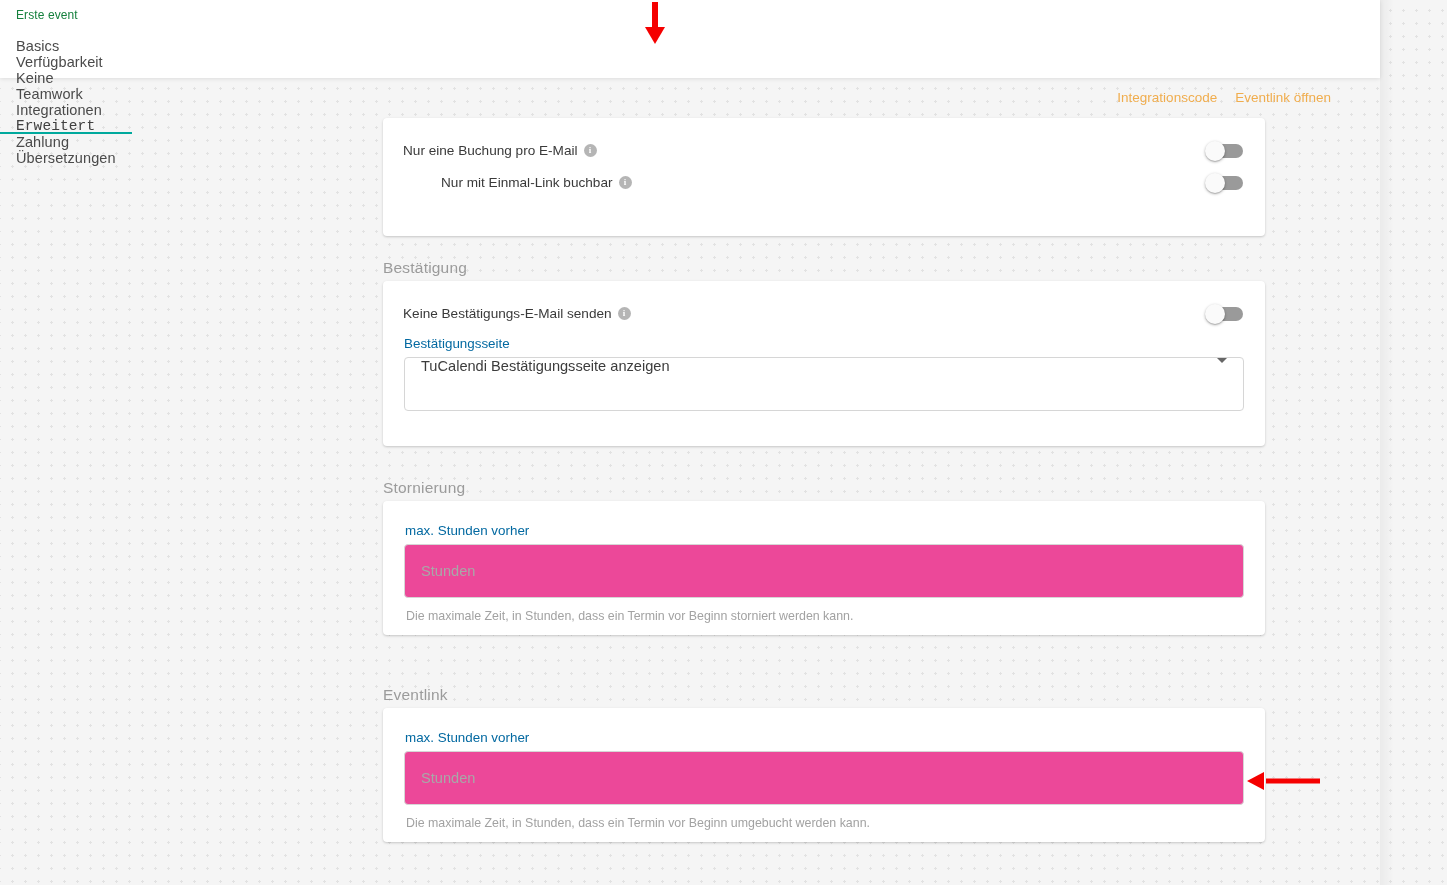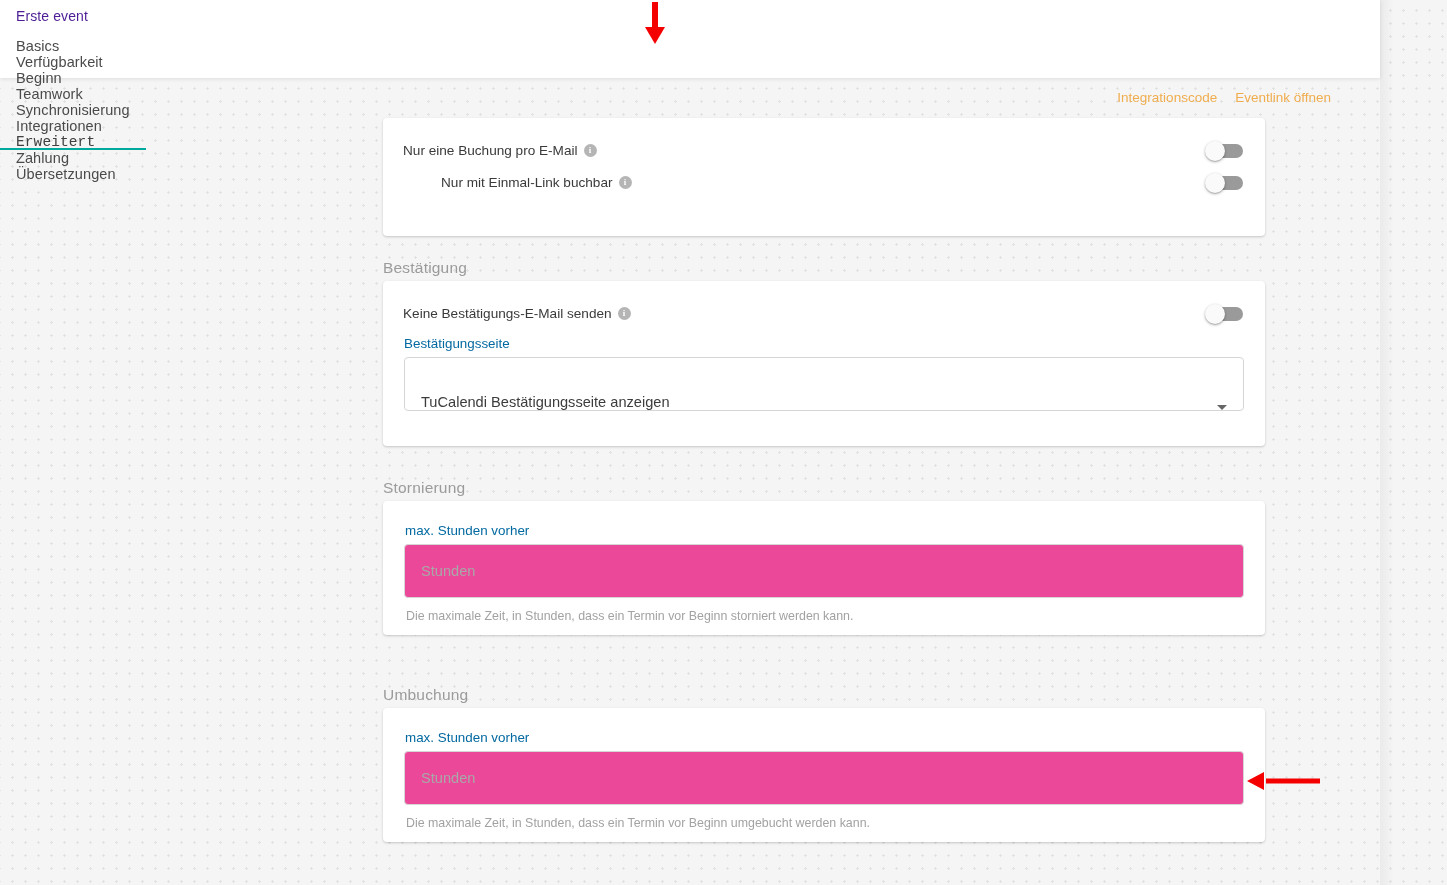--- a/index.html
+++ b/index.html
@@ -35,22 +35,22 @@
     height: 78px;
     background: #ffffff;
     box-shadow: 0 1px 4px rgba(0,0,0,0.10);
     z-index: 5;
   }
 
   .header-title {
     position: absolute;
     left: 16px;
     top: 8px;
-    font-size: 14px;
-    color: #4c1d95;
+    font-size: 12px;
+    color: #15803d;
     font-weight: 400;
     letter-spacing: 0.1px;
   }
 
   .tabs {
     position: absolute;
     left: 0;
     top: 38px;
     height: 40px;
     display: flex;
@@ -206,21 +206,21 @@
 
   .select-box {
     position: absolute;
     left: 21px;
     right: 21px;
     height: 54px;
     border: 1px solid #d6d6d6;
     border-radius: 4px;
     background: #fff;
     display: flex;
-    align-items: flex-end;
+    align-items: flex-start;
     padding: 0 16px;
     font-size: 14.6px;
     color: #3c3c3c;
     cursor: pointer;
   }
   .select-caret {
     position: absolute;
     right: 16px;
     width: 0; height: 0;
     border-left: 5px solid transparent;
@@ -270,23 +270,22 @@
 <body>
 
 <div id="page-root">
 
   <div class="header">
     <div class="header-title">Erste event</div>
 
     <div class="tabs">
       <div class="tab">Basics</div>
       <div class="tab">Verfügbarkeit</div>
-      <div class="tab">Beginn</div>
+      <div class="tab">Keine</div>
       <div class="tab">Teamwork</div>
-      <div class="tab">Synchronisierung</div>
       <div class="tab">Integrationen</div>
       <div class="tab active">Erweitert</div>
       <div class="tab">Zahlung</div>
       <div class="tab">Übersetzungen</div>
     </div>
   </div>
 
   <div class="content">
 
     <div class="toplinks">
@@ -342,21 +341,21 @@
     <div class="section-label" id="label-cancel">Stornierung</div>
 
     <div class="card" id="card-cancel">
       <div class="field-label" style="position:absolute;left:22px;top:22px;">max. Stunden vorher</div>
 
       <input class="hours-input" style="top: 43px;" type="text" placeholder="Stunden">
 
       <div class="hint" style="top:108px;">Die maximale Zeit, in Stunden, dass ein Termin vor Beginn storniert werden kann.</div>
     </div>
 
-    <div class="section-label" id="label-rebook">Umbuchung</div>
+    <div class="section-label" id="label-rebook">Eventlink</div>
 
     <div class="card" id="card-rebook">
       <div class="field-label" style="position:absolute;left:22px;top:22px;">max. Stunden vorher</div>
 
       <input class="hours-input" style="top: 43px;" type="text" placeholder="Stunden">
 
       <div class="hint" style="top:108px;">Die maximale Zeit, in Stunden, dass ein Termin vor Beginn umgebucht werden kann.</div>
     </div>
 
   </div>

